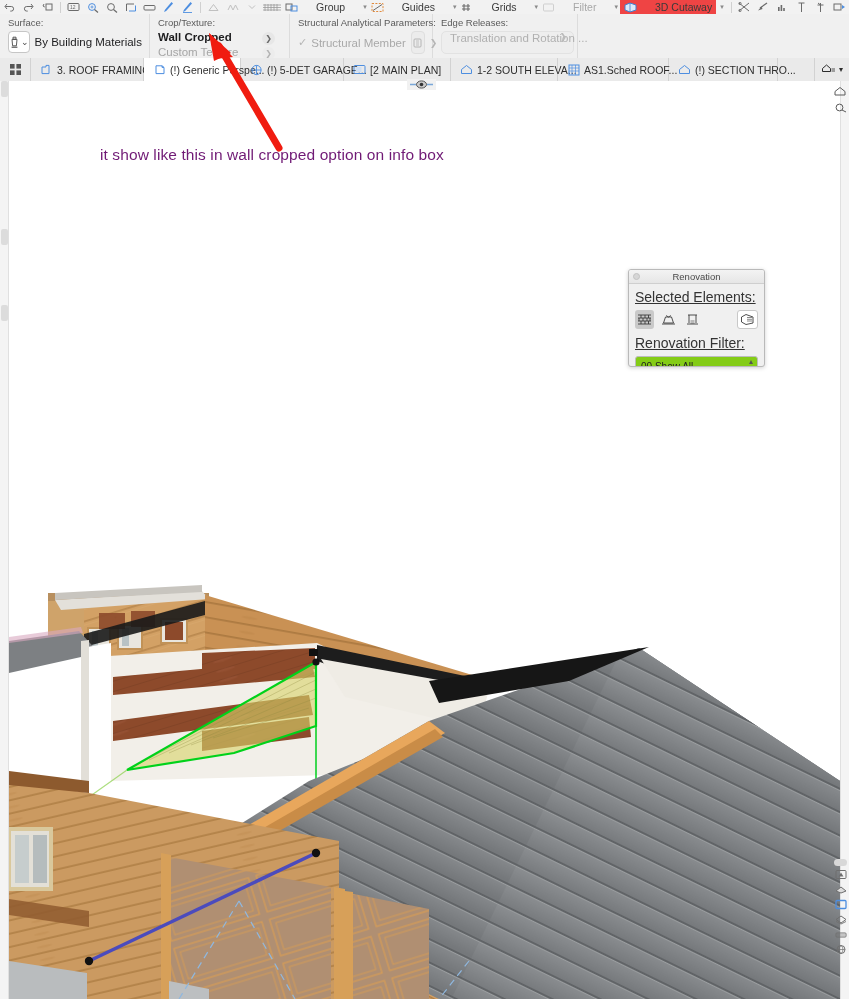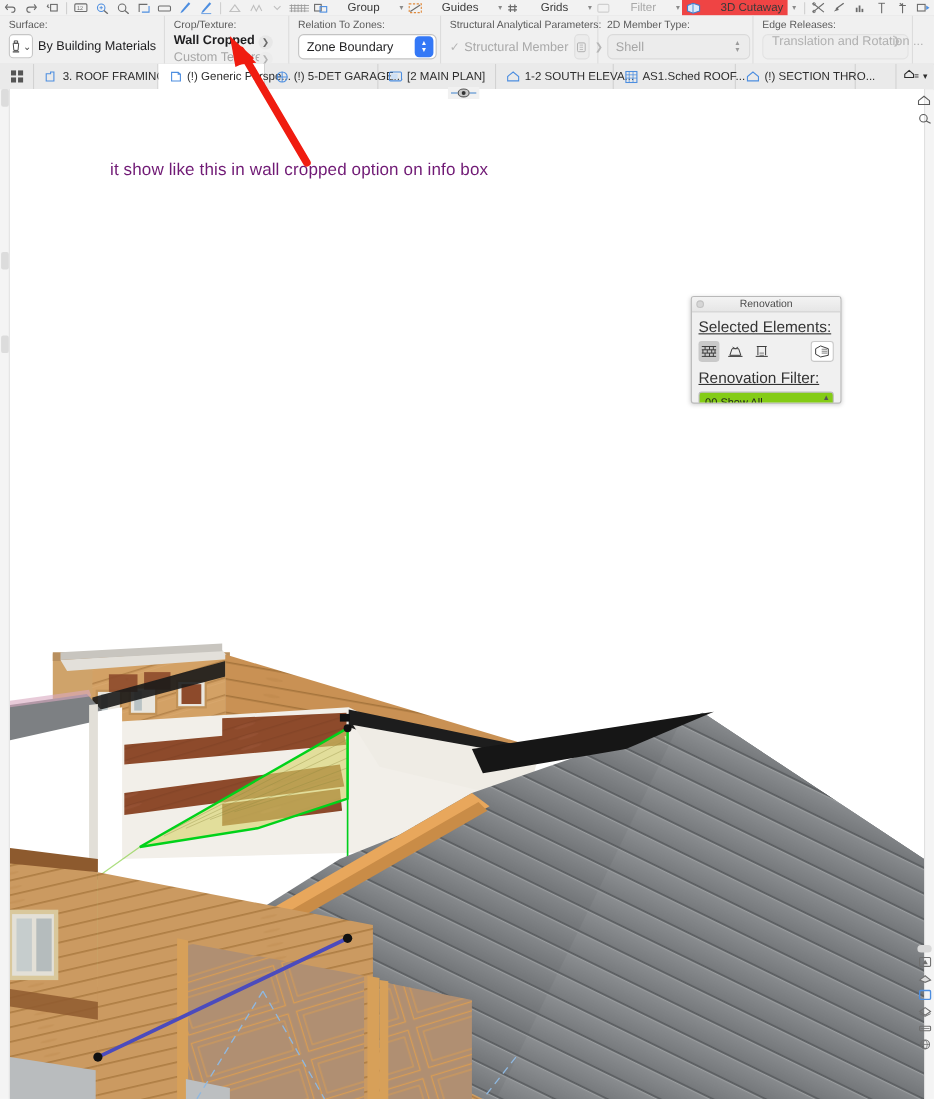--- a/index.html
+++ b/index.html
@@ -348,58 +348,38 @@
       <div style="position:relative;height:14px;display:flex;align-items:center">
         <span class="ib-link">Wall Cropped</span>
         <span class="ib-arrowbtn" style="top:1px">❯</span>
       </div>
       <div style="position:relative;height:14px;display:flex;align-items:center;margin-top:2px">
         <span class="ib-link dim">Custom Texture</span>
         <span class="ib-arrowbtn dim" style="top:1px">❯</span>
       </div>
     </div>
 
-    <div class="ib-pane" style="width:138px">
-      <div class="ib-cap">Relation To Zones:</div>
-      <div class="popbtn" style="width:126px">
-        <span>Zone Boundary</span>
-        <span class="stepper">
-            <span>▴</span>
-            <span>▾</span>
-          </span>
-      </div>
-    </div>
 
     <div class="ib-pane" style="width:143px">
       <div class="ib-cap">Structural Analytical Parameters:</div>
       <div class="ib-row">
         <div class="chkrow">
           <span class="chk">✓</span>
           <span>Structural Member</span>
         </div>
         <div class="sqbtn">
           <svg width="12" height="12" viewBox="0 0 12 12">
               <rect x="2" y="2" width="7" height="8" rx="1" stroke="#b0b0b0" fill="none" stroke-width="0.9"></rect>
               <path d="M4 4h3M4 6h3M4 8h3" stroke="#b0b0b0" stroke-width="0.7"></path>
             </svg>
         </div>
         <span style="font-size:9px;color:#b6b6b6">❯</span>
       </div>
     </div>
 
-    <div class="ib-pane" style="width:141px">
-      <div class="ib-cap">2D Member Type:</div>
-      <div class="popbtn flat" style="width:130px">
-        <span>Shell</span>
-        <span class="stepper">
-            <span>▴</span>
-            <span>▾</span>
-          </span>
-      </div>
-    </div>
 
     <div class="ib-pane" style="width:145px;border-right:1px solid #dcdcdc">
       <div class="ib-cap">Edge Releases:</div>
       <div class="flatfield" style="width:133px">
         <span>Translation and Rotation ...</span>
         <span class="tail">❯</span>
       </div>
     </div>
 
     <div class="ib-pane" style="width:20px;border-right:none"></div>

